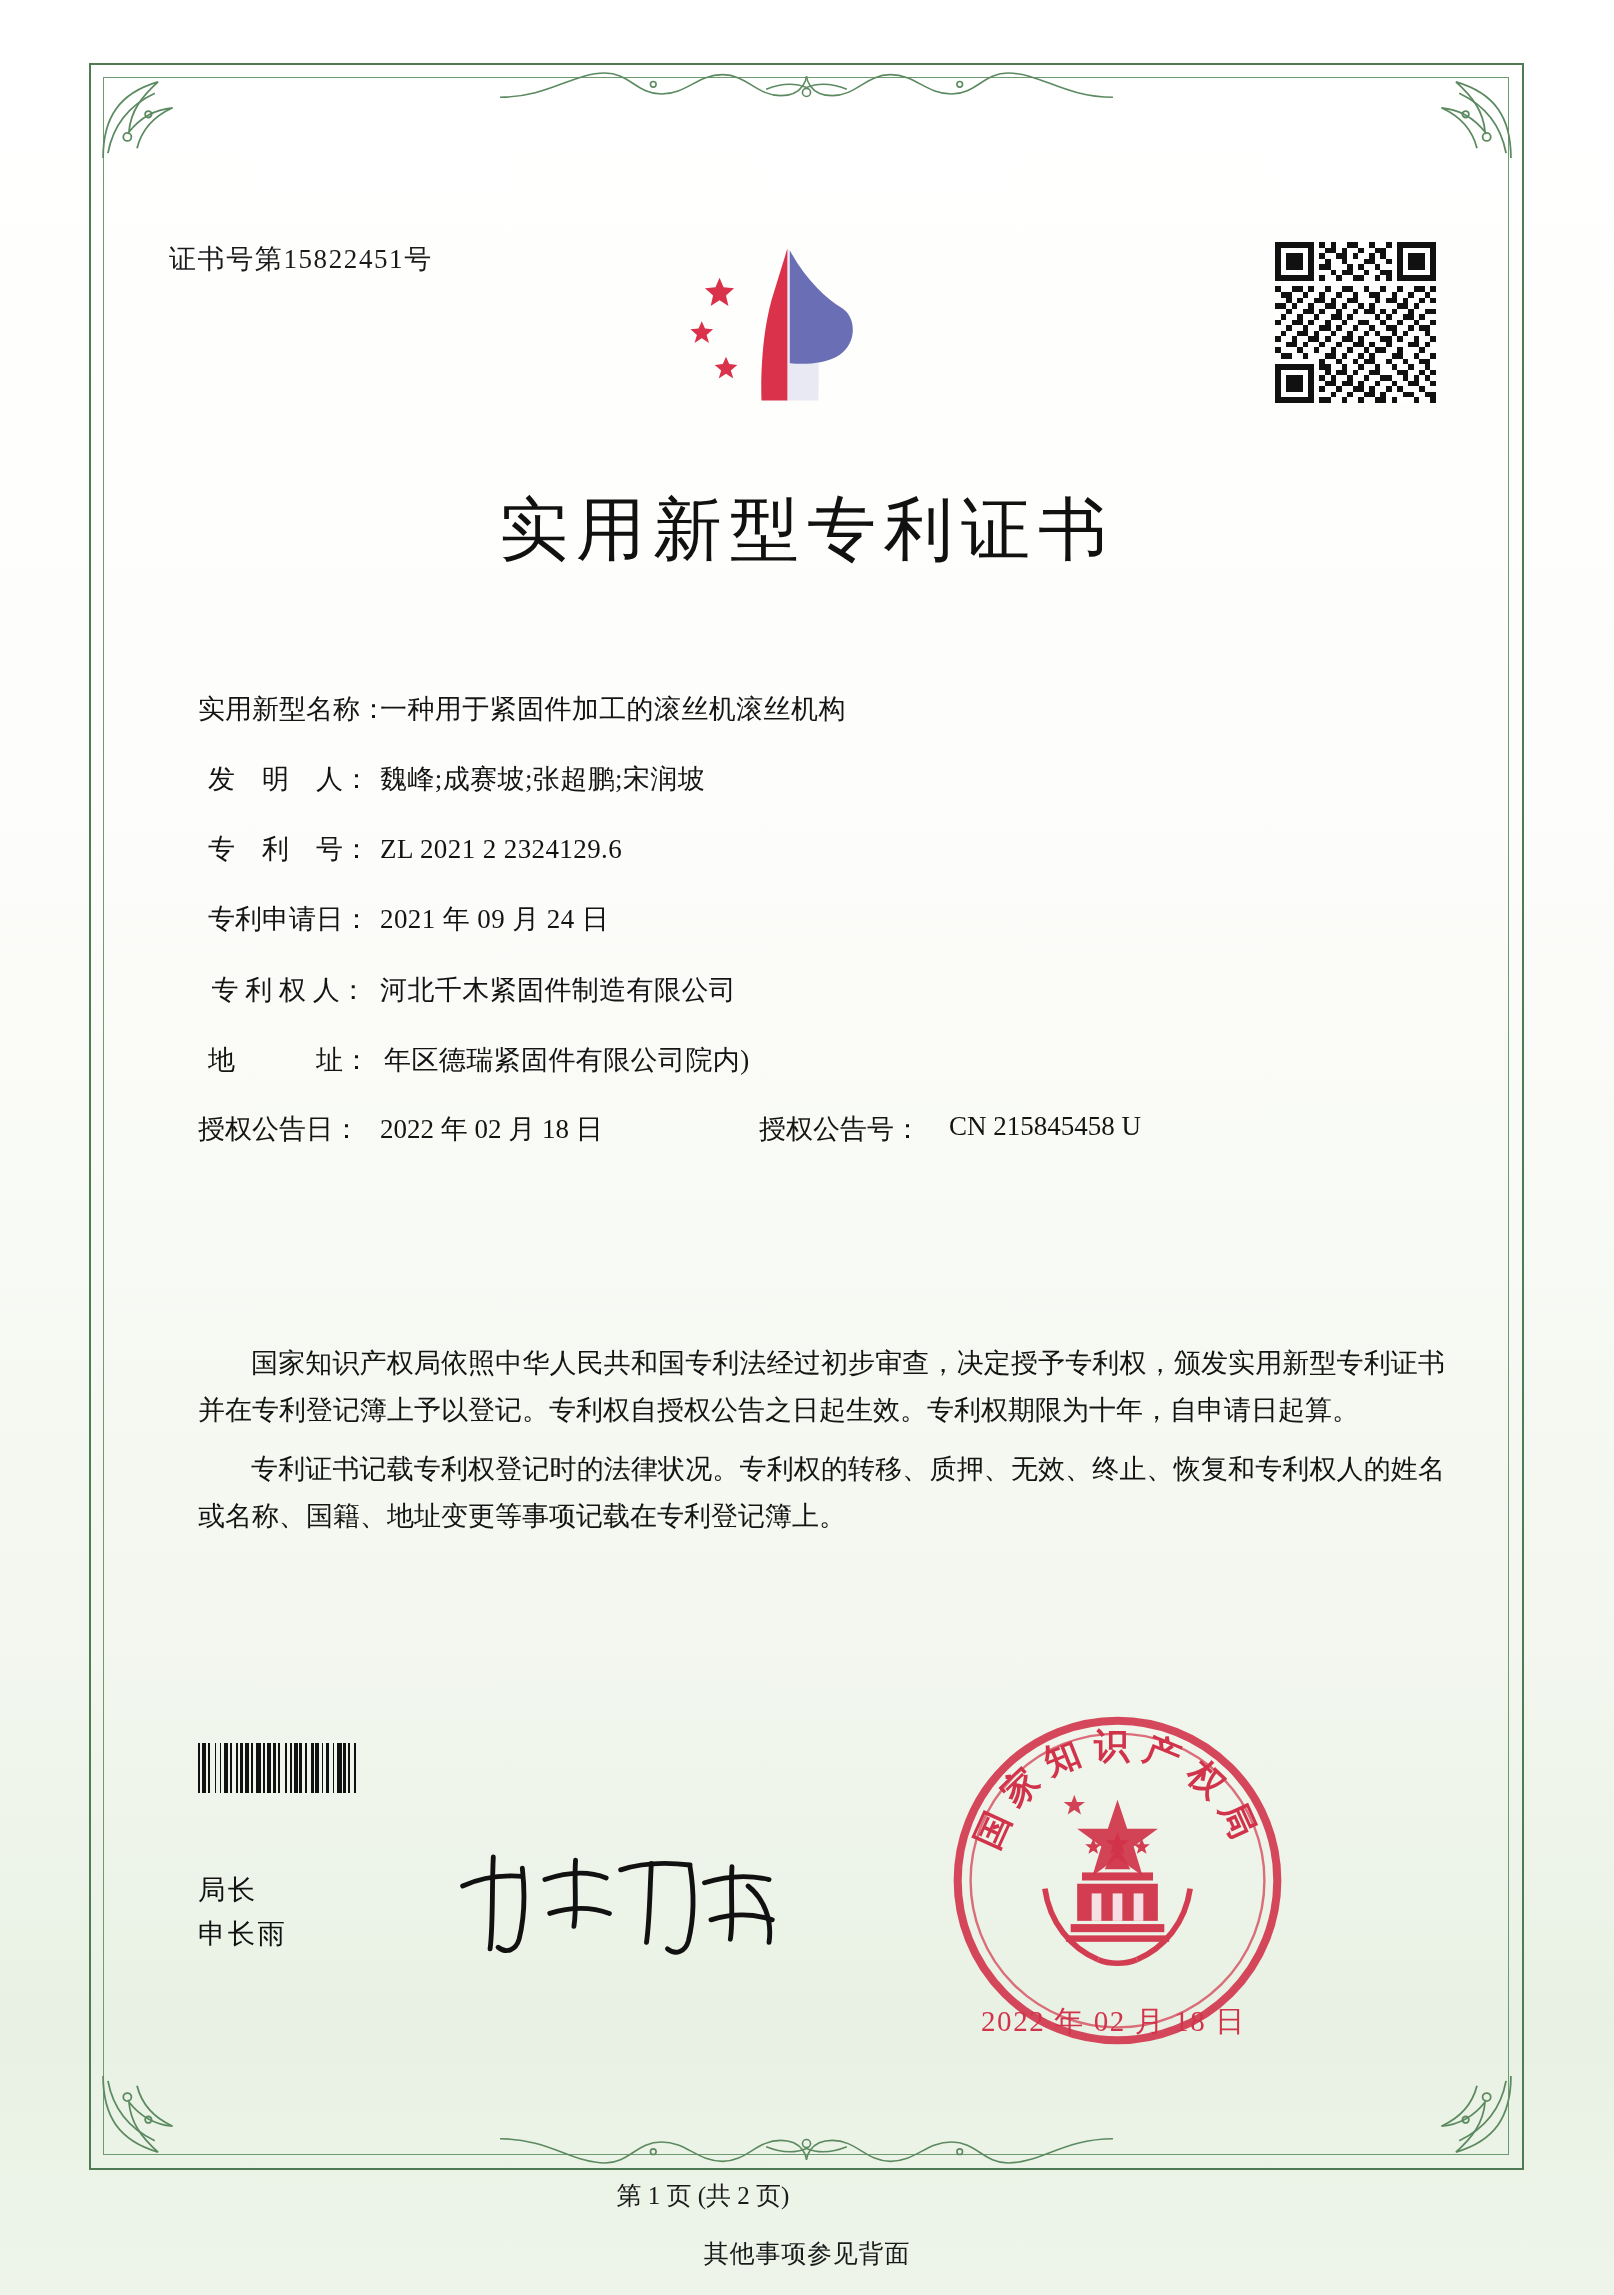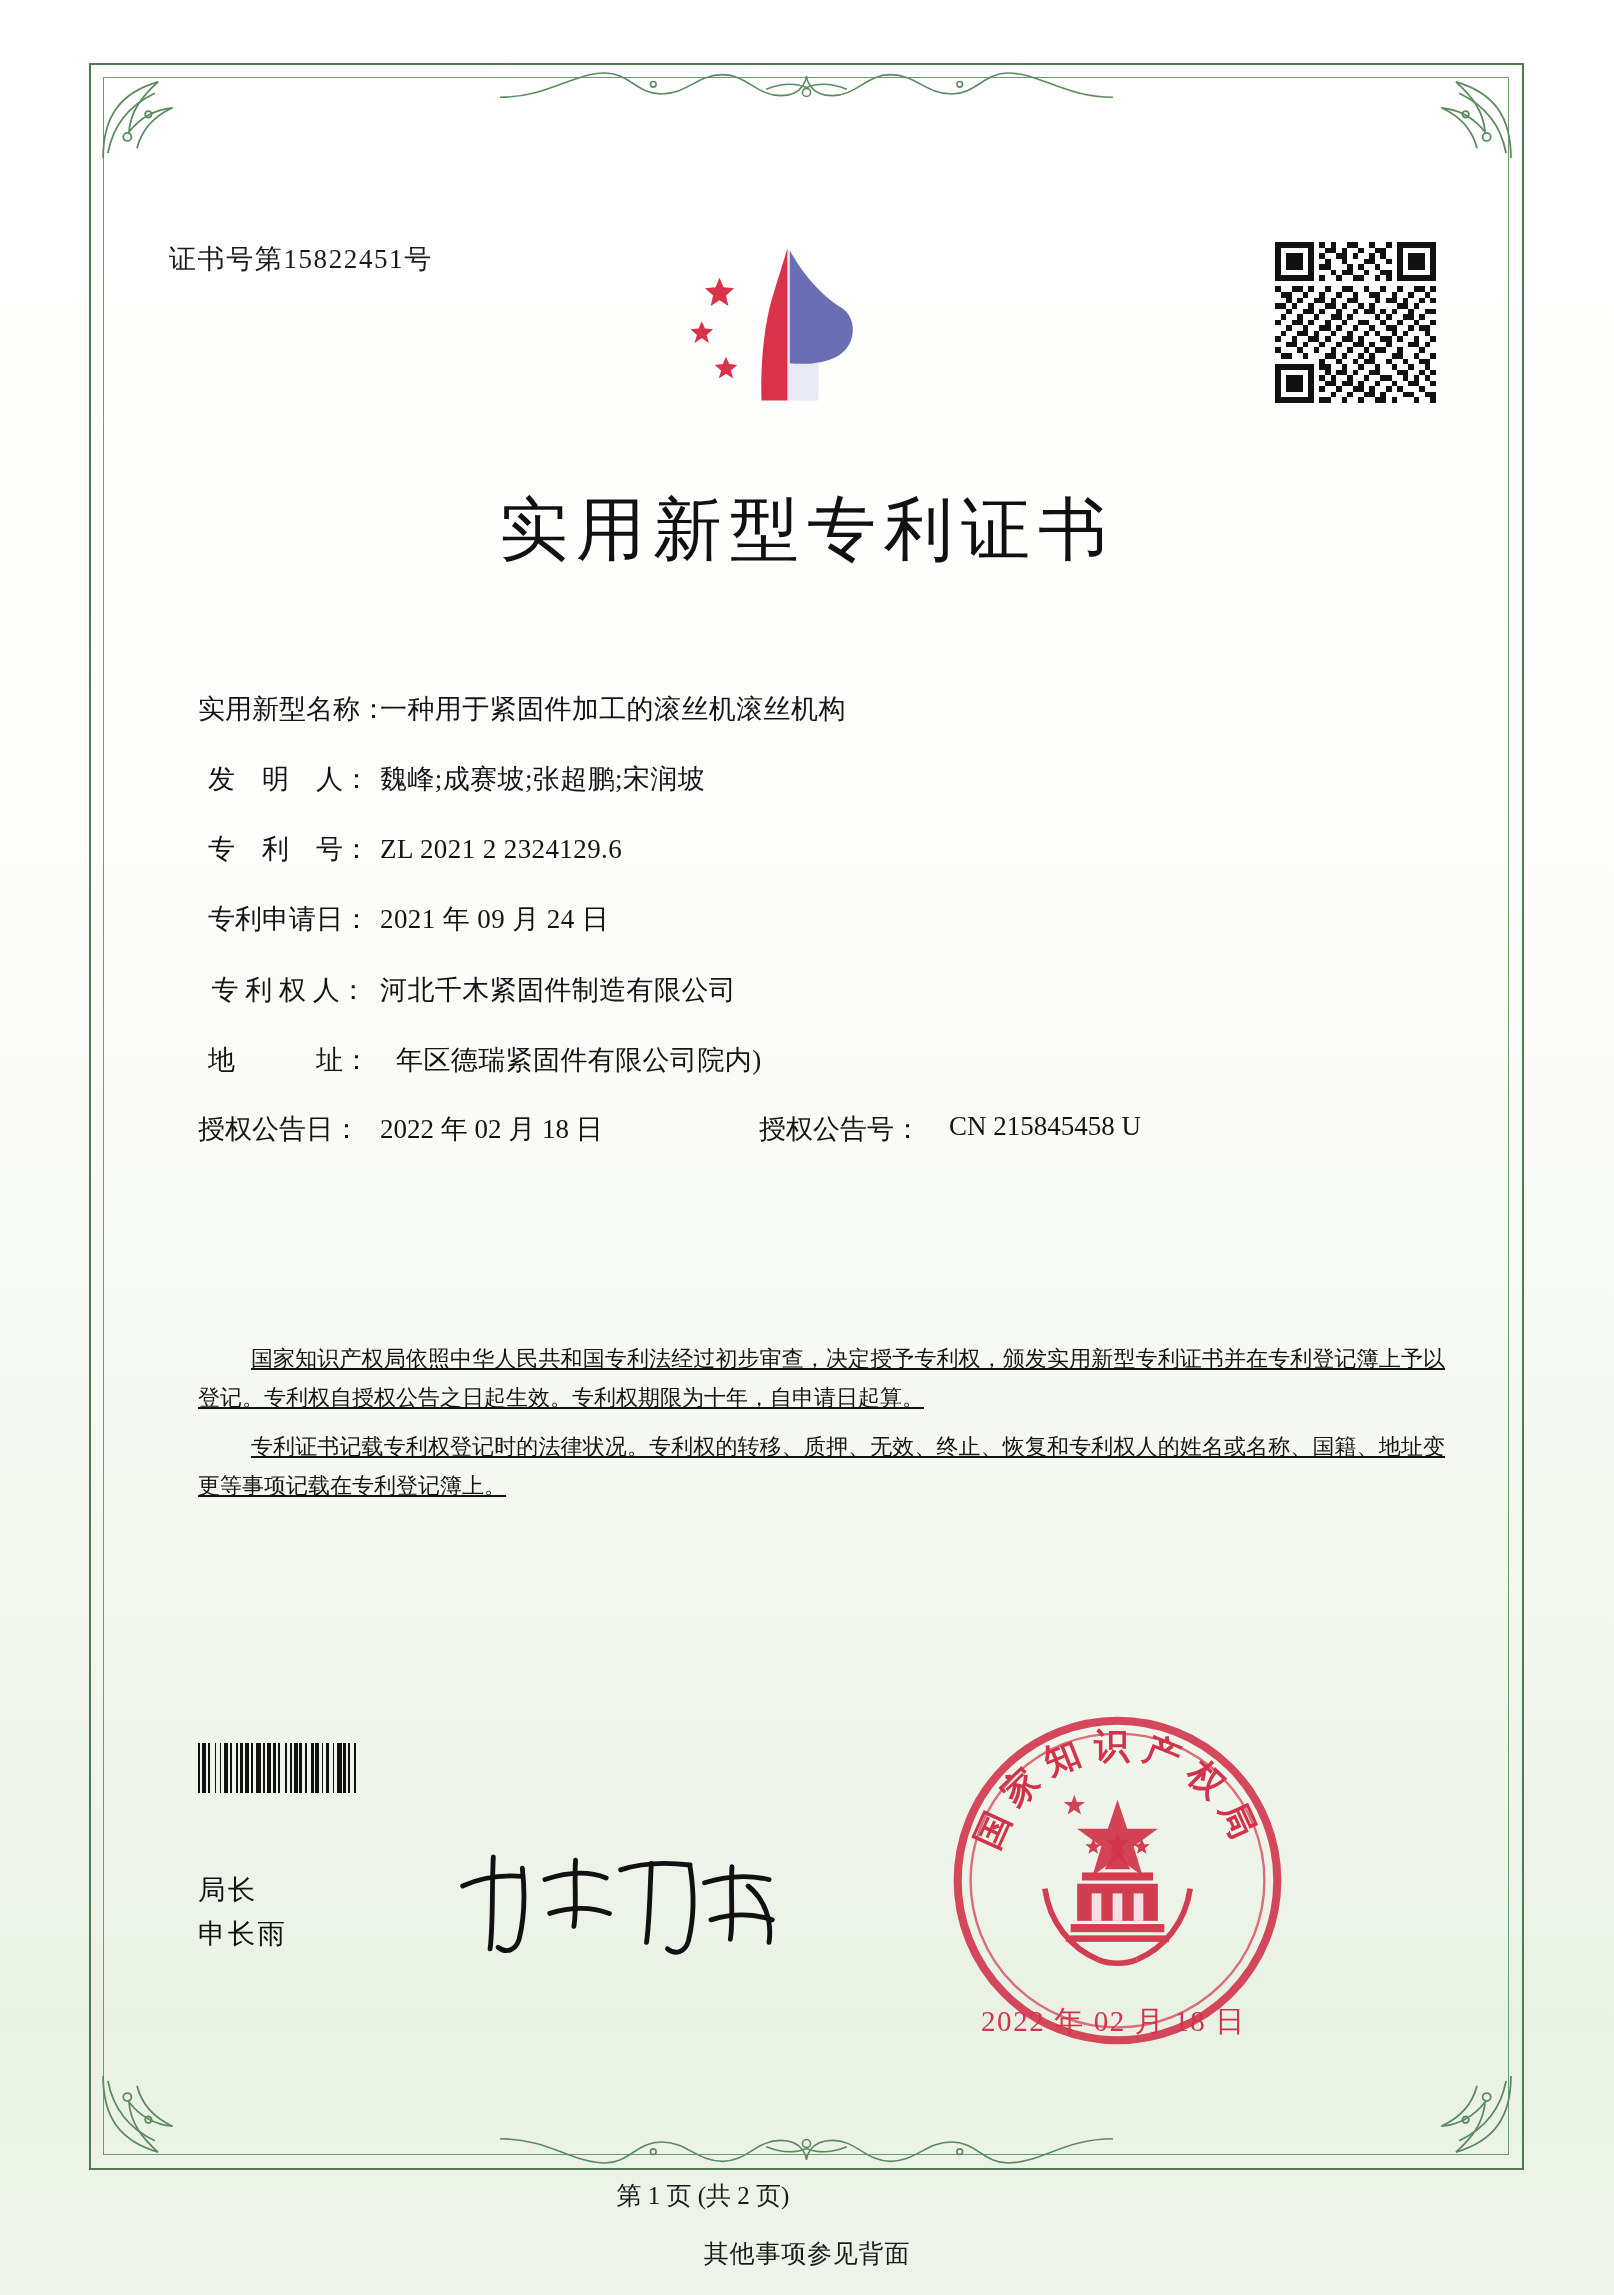--- a/index.html
+++ b/index.html
@@ -130,45 +130,44 @@
     white-space: pre;
     letter-spacing: 0px;
     text-align: center;
   }
   .field-value {
     flex: 1;
     letter-spacing: 0.4px;
   }
   .field-value .cont {
     display: block;
-    margin-left: 16px;
+    margin-left: 4px;
   }
   .row-dual {
     display: flex;
     align-items: flex-start;
     margin-bottom: 27.4px;
     font-size: 27px;
     color: #141414;
   }
   .dual-left-label { width: 182px; flex: 0 0 182px; white-space: pre; }
   .dual-left-value { flex: 0 0 379px; }
   .dual-right-label { flex: 0 0 190px; white-space: pre; }
   .dual-right-value { flex: 1; }
 
   
   .paragraphs {
     position: absolute;
     left: 198px;
     top: 1340px;
     width: 1247px;
-    font-size: 22px;
+    font-size: 27px;
     line-height: 1.75;
     color: #141414;
     text-align: justify;
-    text-decoration: underline;
   }
   .paragraphs p {
     margin: 0 0 11.3px 0;
     text-indent: 53px;
   }
 
   
   .barcode {
     position: absolute;
     left: 198px;

